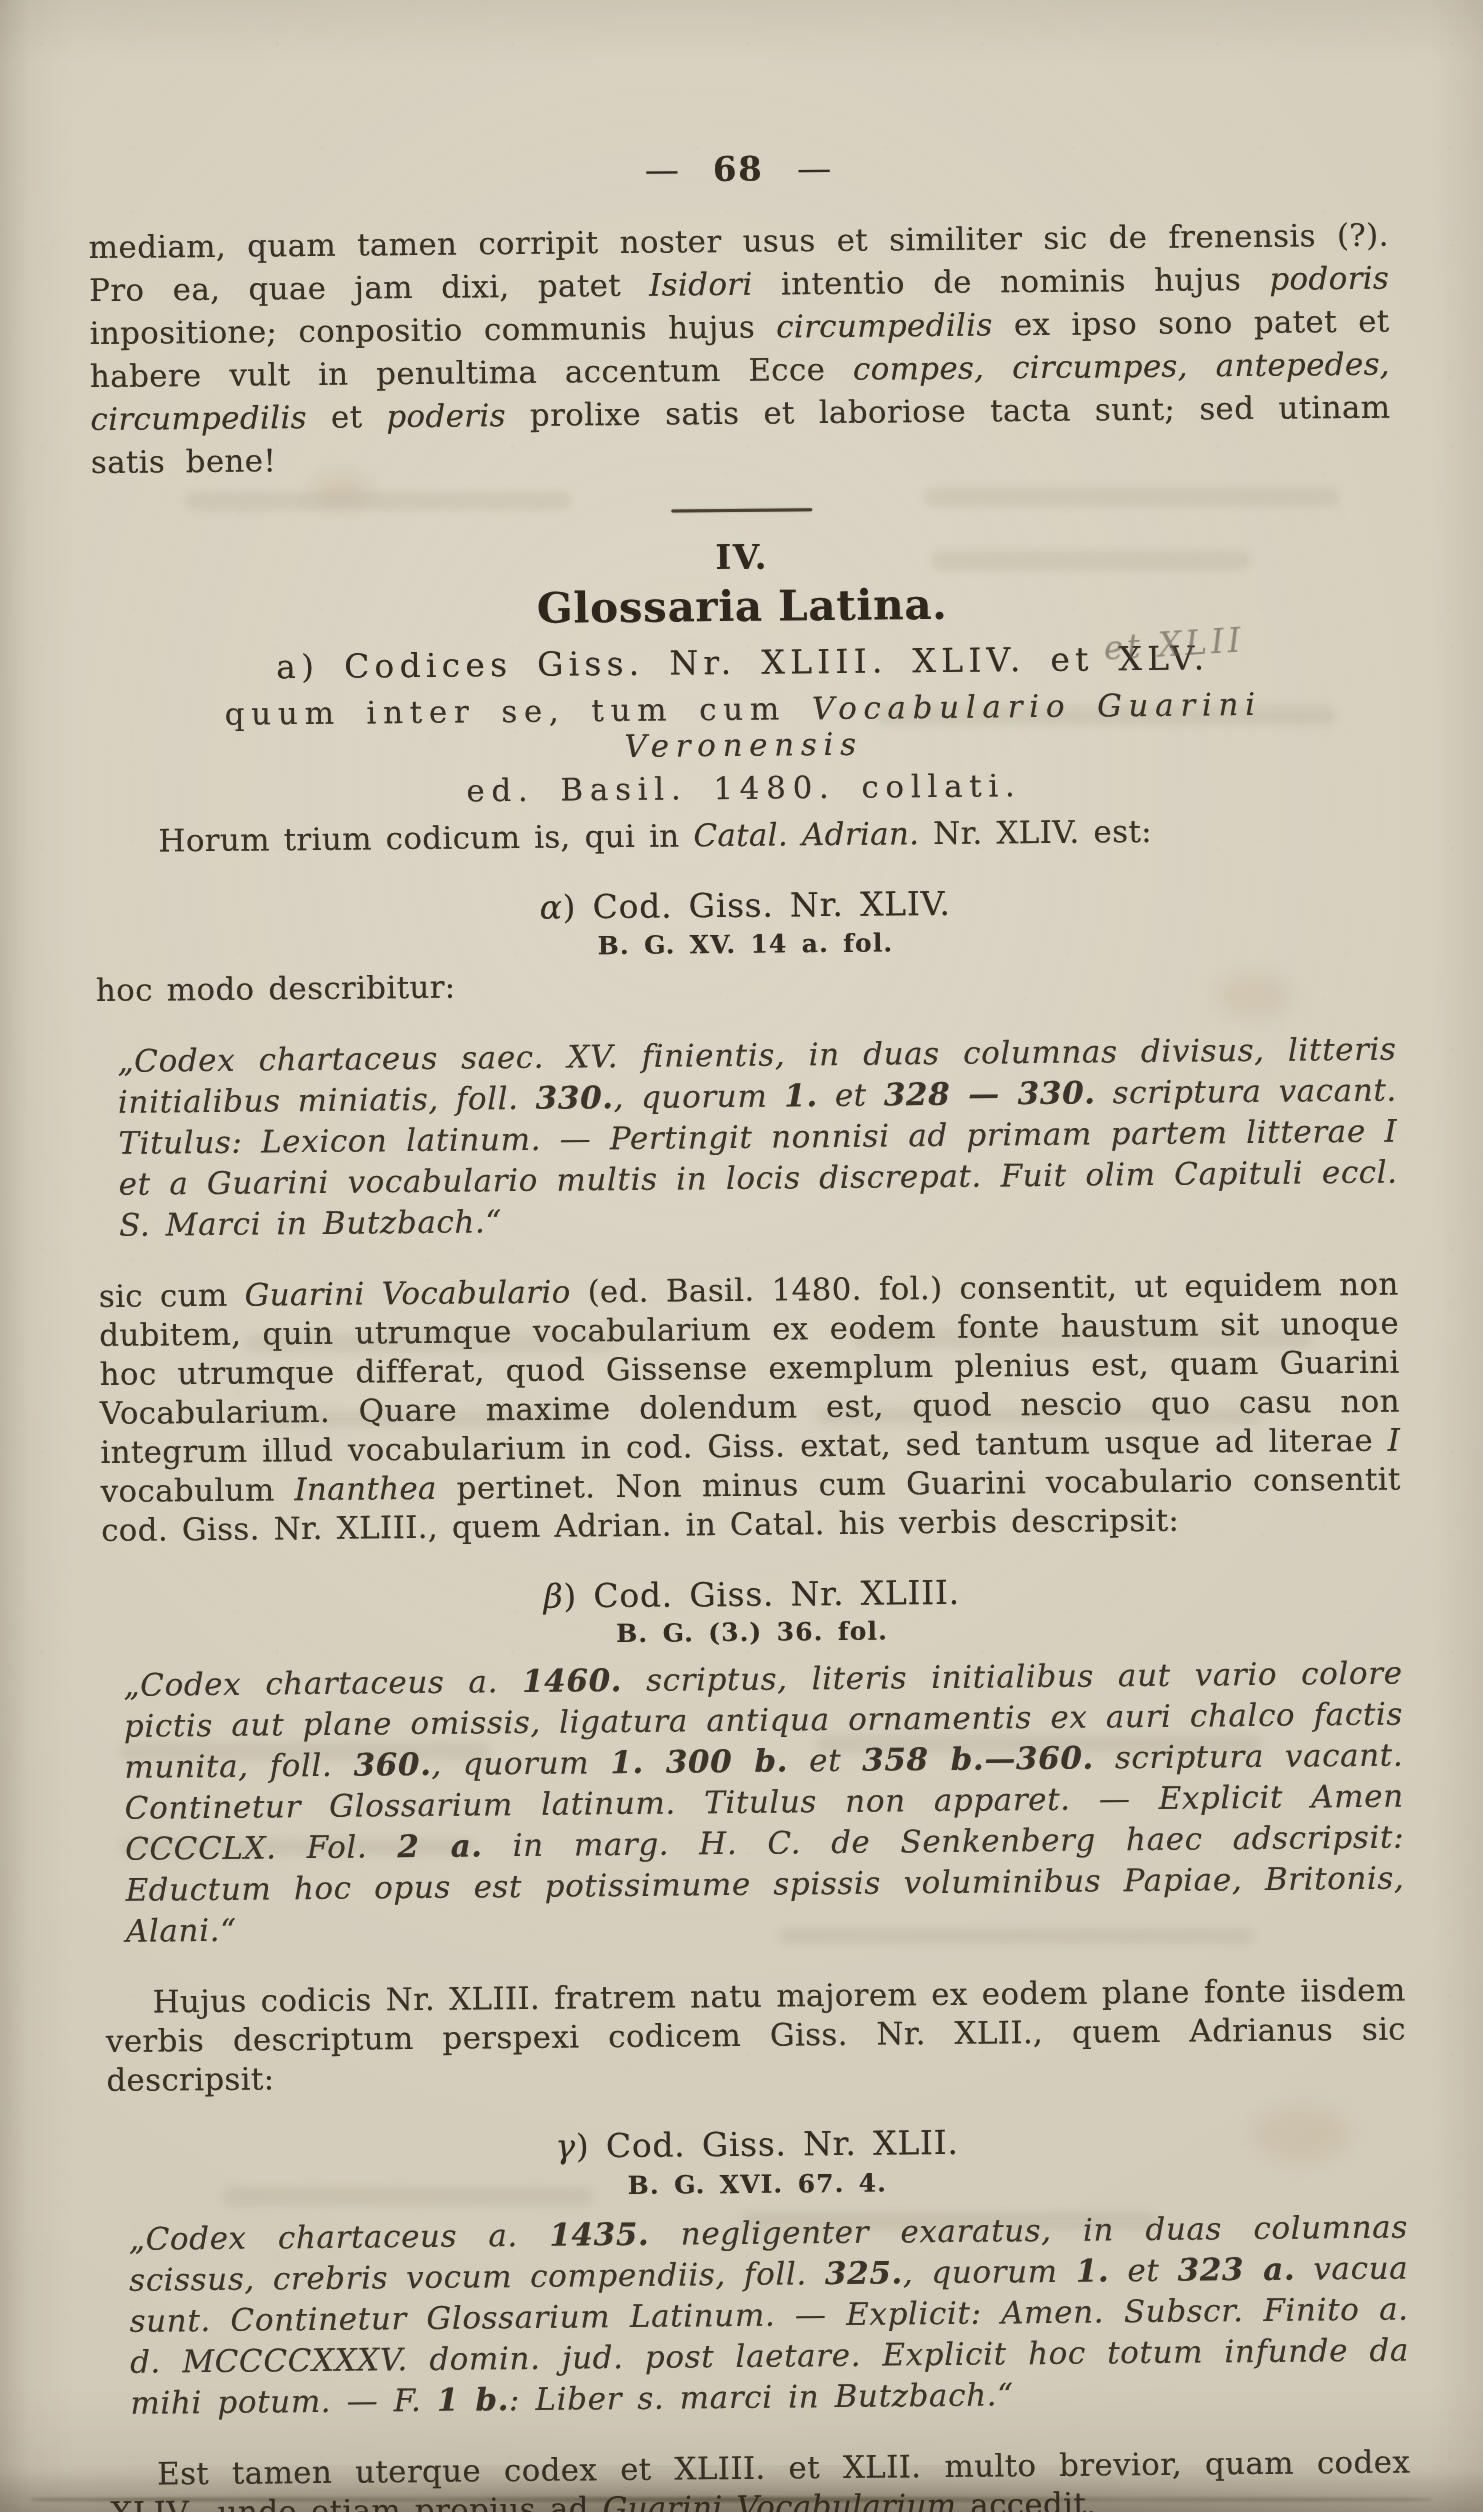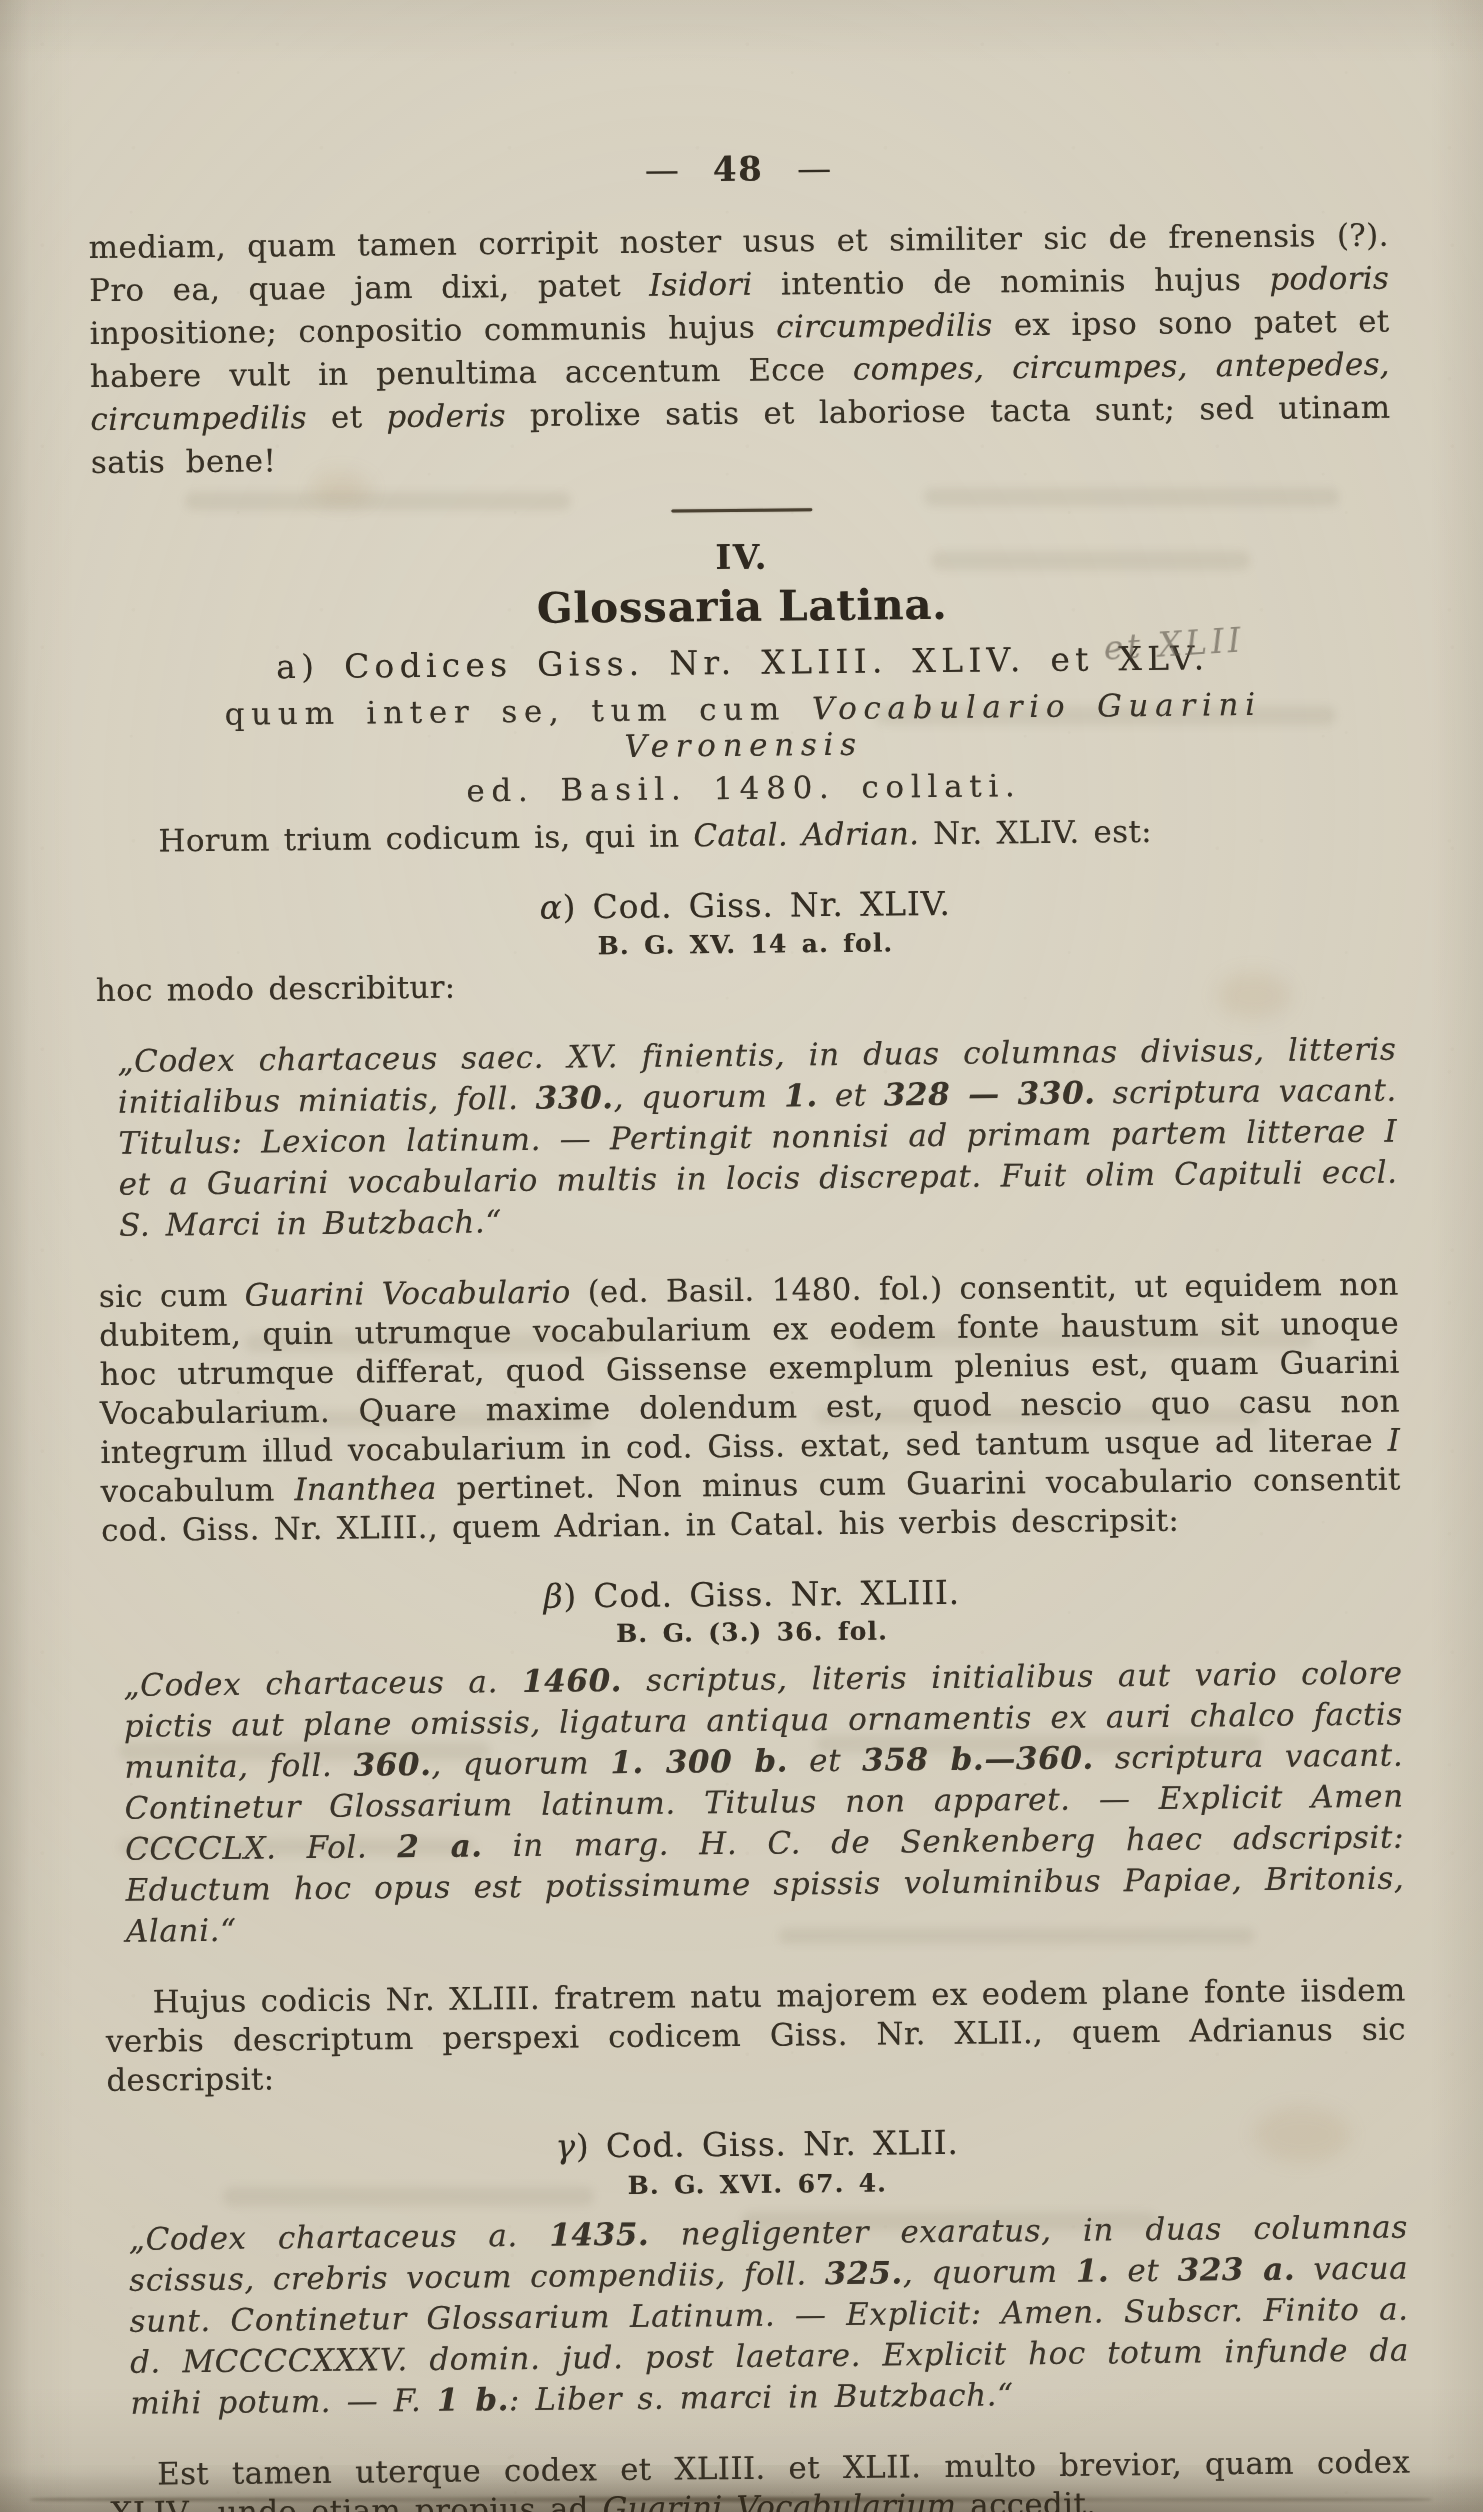--- a/index.html
+++ b/index.html
@@ -90,21 +90,21 @@
 <div class="smudge" style="left:742px;top:2212px;width:415px;height:18px"></div>
 
 <div class="fox" style="left:1217px;top:972px;width:74px;height:47px"></div>
 <div class="fox" style="left:1254px;top:2107px;width:96px;height:55px"></div>
 <div class="fox" style="left:312px;top:472px;width:59px;height:33px"></div>
 
 <div class="sheet">
 
   <div class="pagehead">
     <span class="dash">—</span>
-    <span class="num">48</span>
+    <span class="num">68</span>
     <span class="dash">—</span>
   </div>
 
   <p class="para para1"><span>mediam, quam tamen corripit noster usus et similiter sic de frenensis (?).  Pro ea, quae jam dixi, patet </span><span class="it">Isidori</span><span> intentio de nominis hujus </span><span class="it">podoris</span><span> inpositione; conpositio communis hujus </span><span class="it">circumpedilis</span><span> ex ipso sono patet et habere vult in penultima accentum  Ecce </span><span class="it">compes, circumpes, antepedes, circumpedilis</span><span> et </span><span class="it">poderis</span><span> prolixe satis et laboriose tacta sunt; sed utinam satis bene!</span></p>
 
   <div class="rule"></div>
 
   <div class="sec-num center">IV.</div>
   <div class="sec-title center">Glossaria Latina.</div>
 

